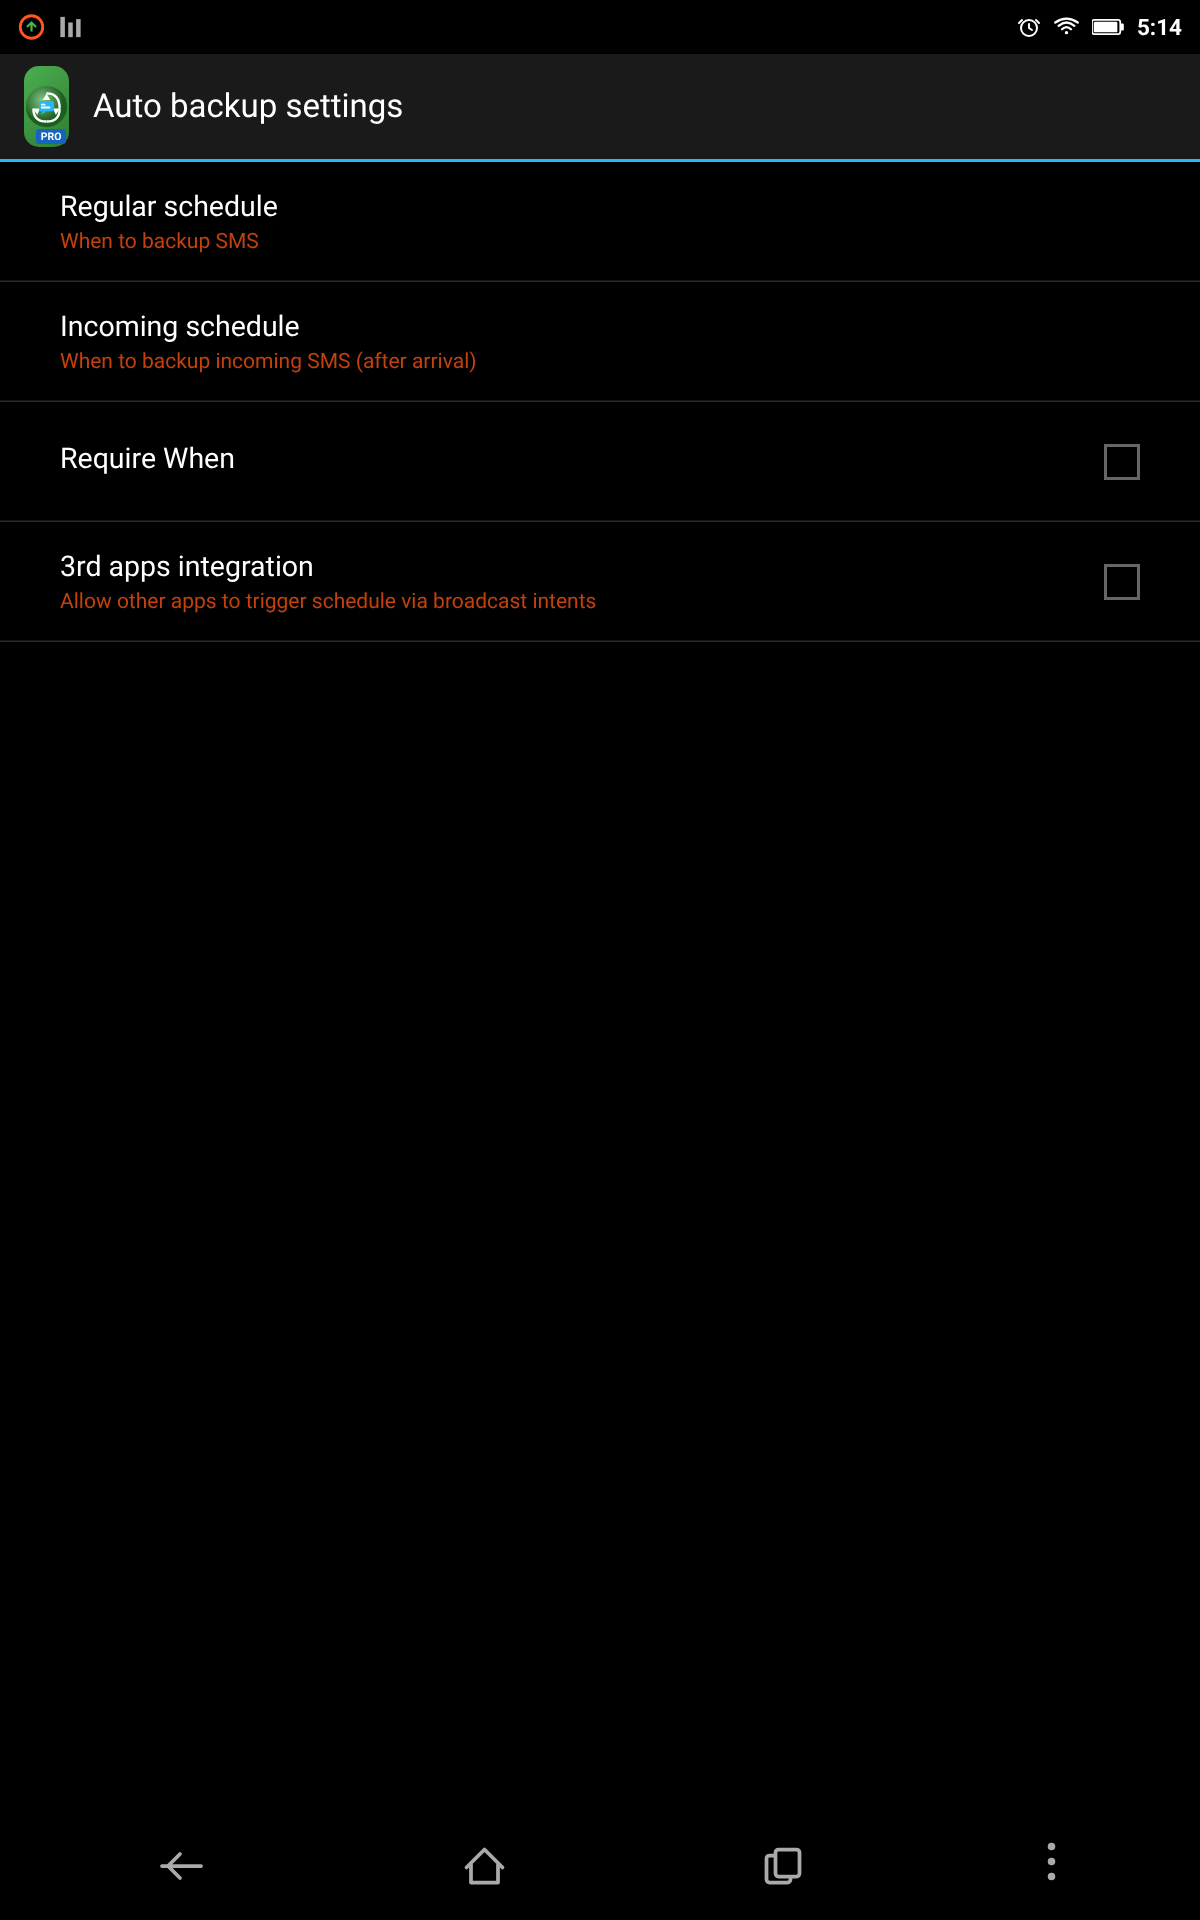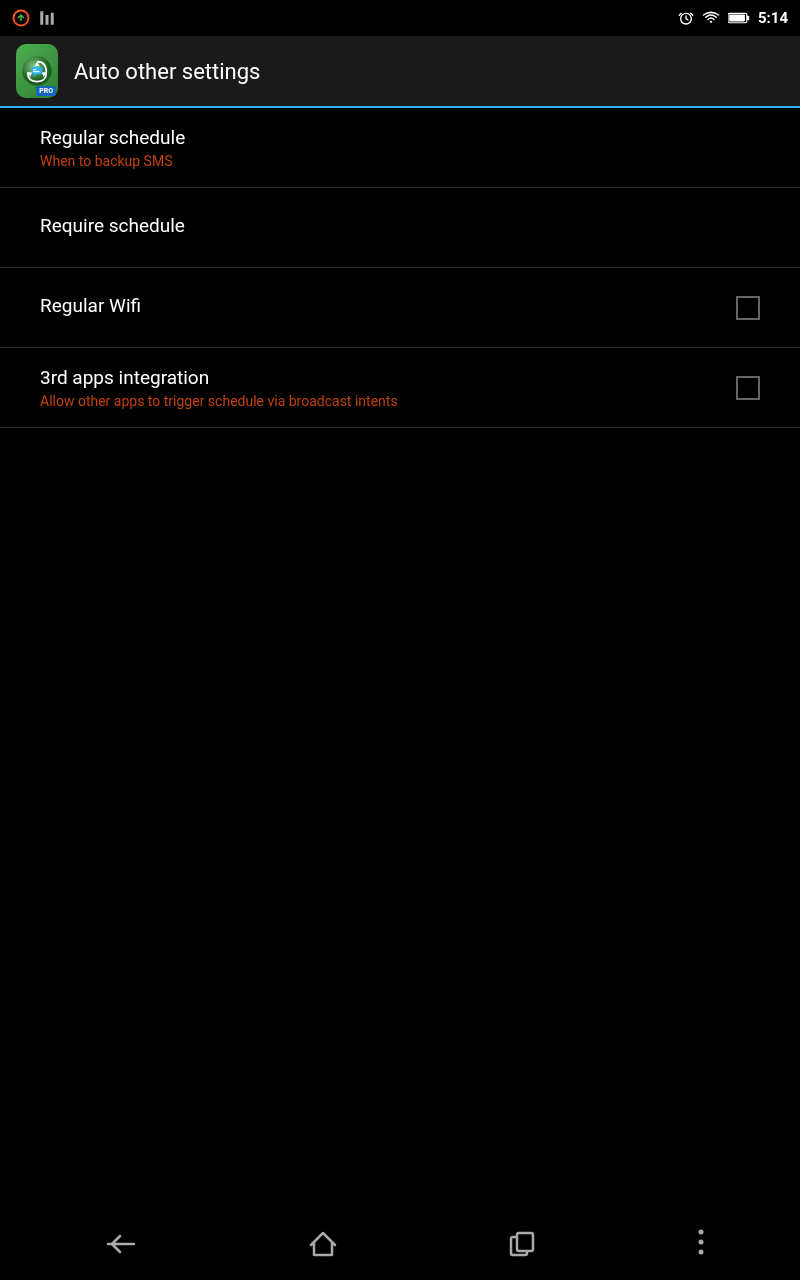--- a/index.html
+++ b/index.html
@@ -54,21 +54,21 @@
       height: 72px;
       background-color: #1a1a1a;
       border-bottom: 2px solid #29b6f6;
       display: flex;
       align-items: center;
       padding: 0 16px;
       gap: 16px;
     }
 
     .app-logo {
-      width: 42px;
+      width: 30px;
       height: 54px;
       border-radius: 10px;
       background: linear-gradient(135deg, #4caf50 0%, #2e7d32 100%);
       display: flex;
       align-items: center;
       justify-content: center;
       position: relative;
       flex-shrink: 0;
     }
 
@@ -228,41 +228,42 @@
       <path d="M38 26 Q38 40 24 40" stroke="#ffffff" stroke-width="2.5" fill="none"></path>
       <path d="M24 40 Q10 40 10 26" stroke="#ffffff" stroke-width="2.5" fill="none"></path>
 
       <rect x="16" y="18" width="16" height="11" rx="3" fill="#29b6f6"></rect>
       <rect x="18" y="21" width="5" height="2" rx="1" fill="#ffffff"></rect>
       <rect x="18" y="24" width="10" height="2" rx="1" fill="#ffffff"></rect>
       <path d="M20 29 L18 33 L24 29 Z" fill="#29b6f6"></path>
     </svg>
     <span class="pro-badge">PRO</span>
   </div>
-  <span class="app-title">Auto other settings</span>
+  <span class="app-title">Auto backup settings</span>
 </div>
 
 <div class="settings-list">
 
   <div class="settings-item">
     <div class="settings-item-text">
       <div class="settings-item-title">Regular schedule</div>
       <div class="settings-item-subtitle">When to backup SMS</div>
     </div>
   </div>
 
   <div class="settings-item">
     <div class="settings-item-text">
-      <div class="settings-item-title">Require schedule</div>
+      <div class="settings-item-title">Incoming schedule</div>
+      <div class="settings-item-subtitle">When to backup incoming SMS (after arrival)</div>
     </div>
   </div>
 
   <div class="settings-item">
     <div class="settings-item-text">
-      <div class="settings-item-title">Regular Wifi</div>
+      <div class="settings-item-title">Require When</div>
     </div>
     <div class="checkbox"></div>
   </div>
 
   <div class="settings-item">
     <div class="settings-item-text">
       <div class="settings-item-title">3rd apps integration</div>
       <div class="settings-item-subtitle">Allow other apps to trigger schedule via broadcast intents</div>
     </div>
     <div class="checkbox"></div>

